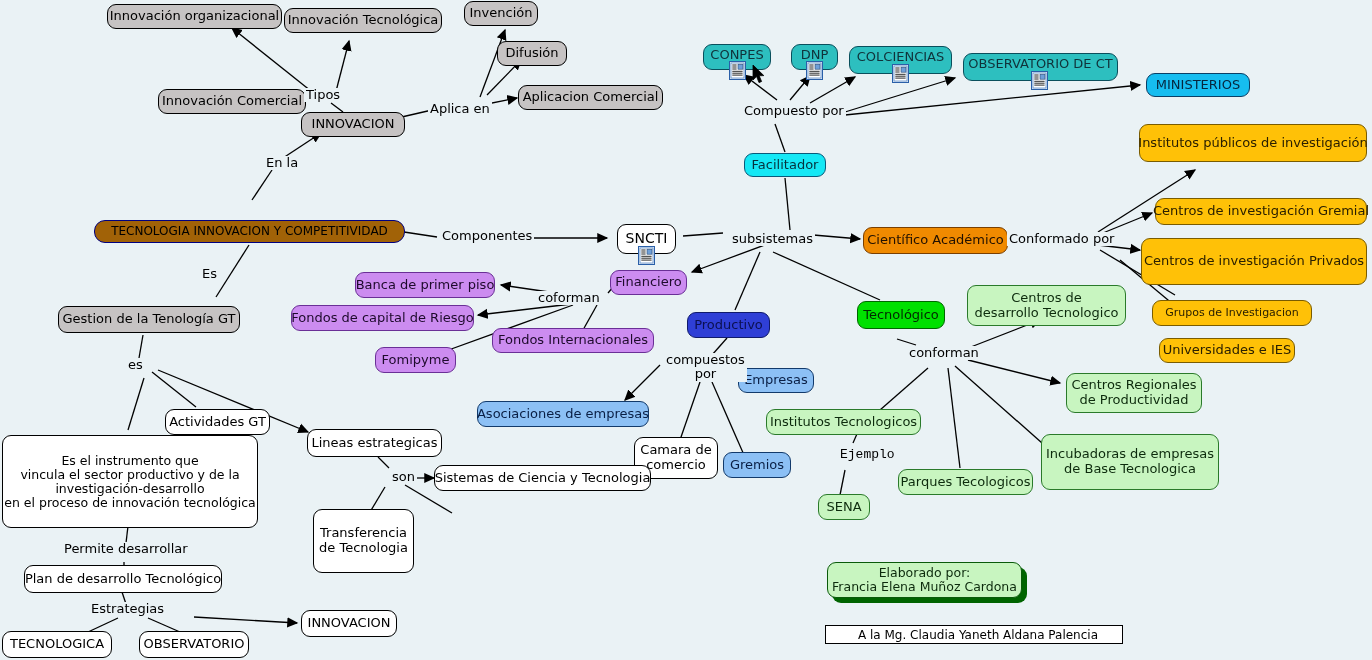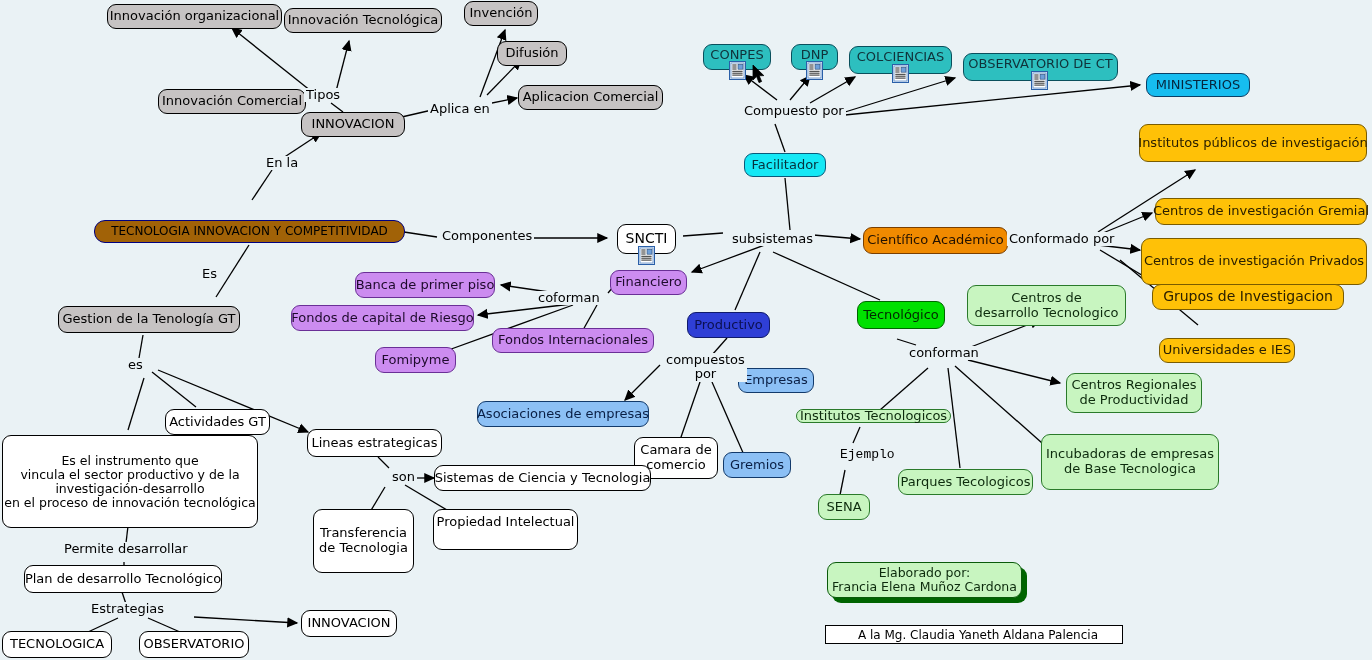--- a/index.html
+++ b/index.html
@@ -263,21 +263,21 @@
   <div class="node cyan2" style="left:744px; top:153px; width:82px; height:24px; font-size:13px;">Facilitador</div>
 
   <div class="label" style="left:742px; top:104px; font-size:13px;">Compuesto por</div>
 
   <div class="node amber" style="left:1139px; top:124px; width:228px; height:38px; font-size:13px;">Institutos públicos de investigación</div>
 
   <div class="node amber" style="left:1155px; top:198px; width:212px; height:27px; font-size:13px;">Centros de investigación Gremial</div>
 
   <div class="node amber" style="left:1141px; top:238px; width:226px; height:47px; font-size:13px;">Centros de investigación Privados</div>
 
-  <div class="node amber" style="left:1152px; top:284px; width:192px; height:26px; font-size:14px;">Grupos de Investigacion</div>
+  <div class="node amber" style="left:1152px; top:300px; width:160px; height:26px; font-size:11px;">Grupos de Investigacion</div>
 
   <div class="node amber" style="left:1159px; top:338px; width:136px; height:25px; font-size:13px;">Universidades e IES</div>
 
   <div class="label" style="left:1007px; top:232px; font-size:13px;">Conformado por</div>
 
   <div class="node mainblue" style="left:94px; top:220px; width:311px; height:23px; font-size:12px; border-radius:11px;">TECNOLOGIA INNOVACION Y COMPETITIVIDAD</div>
 
   <div class="label" style="left:440px; top:229px; font-size:13px;">Componentes</div>
 
   <div class="node white" style="left:617px; top:224px; width:59px; height:30px; font-size:14px;">SNCTI</div>
@@ -331,21 +331,21 @@
 
   <div class="node lgreen" style="left:967px; top:285px; width:159px; height:41px; font-size:13px;">Centros de
 desarrollo Tecnologico</div>
 
   <div class="node lgreen" style="left:1066px; top:373px; width:136px; height:40px; font-size:13px;">Centros Regionales
 de Productividad</div>
 
   <div class="node lgreen" style="left:1041px; top:434px; width:178px; height:56px; font-size:13px;">Incubadoras de empresas
 de Base Tecnologica</div>
 
-  <div class="node lgreen" style="left:796px; top:409px; width:155px; height:14px; font-size:13px;">Institutos Tecnologicos</div>
+  <div class="node lgreen" style="left:766px; top:409px; width:155px; height:26px; font-size:13px;">Institutos Tecnologicos</div>
 
   <div class="node lgreen" style="left:898px; top:469px; width:135px; height:26px; font-size:13px;">Parques Tecologicos</div>
 
   <div class="node lgreen" style="left:818px; top:494px; width:52px; height:26px; font-size:13px;">SENA</div>
 
   <div class="label" style="left:907px; top:346px; font-size:13px;">conforman</div>
   <div class="label" style="left:838px; top:448px; font-size:13px;font-family:Liberation Mono, monospace;">Ejemplo</div>
 
   <div class="node white" style="left:165px; top:409px; width:105px; height:26px; font-size:13px;">Actividades GT</div>
 
@@ -354,21 +354,20 @@
   <div class="node white" style="left:2px; top:435px; width:256px; height:93px; font-size:12.5px;">Es el instrumento que
 vincula el sector productivo y de la
 investigación-desarrollo
 en el proceso de innovación tecnológica</div>
 
   <div class="node white" style="left:434px; top:465px; width:217px; height:26px; font-size:13px;">Sistemas de Ciencia y Tecnologia</div>
 
   <div class="node white" style="left:313px; top:509px; width:101px; height:64px; font-size:13px;">Transferencia
 de Tecnologia</div>
 
-  <div class="node white" style="left:433px; top:509px; width:145px; height:41px; font-size:13px; align-items:flex-start; padding-top:5px;">Propiedad Intelectual</div>
 
   <div class="node white" style="left:24px; top:565px; width:198px; height:28px; font-size:13px;">Plan de desarrollo Tecnológico</div>
 
   <div class="node white" style="left:2px; top:631px; width:110px; height:27px; font-size:13px;">TECNOLOGICA</div>
 
   <div class="node white" style="left:139px; top:631px; width:110px; height:27px; font-size:13px;">OBSERVATORIO</div>
 
   <div class="node white" style="left:301px; top:610px; width:96px; height:27px; font-size:13px;">INNOVACION</div>
 
   <div class="label" style="left:390px; top:470px; font-size:13px;">son</div>

